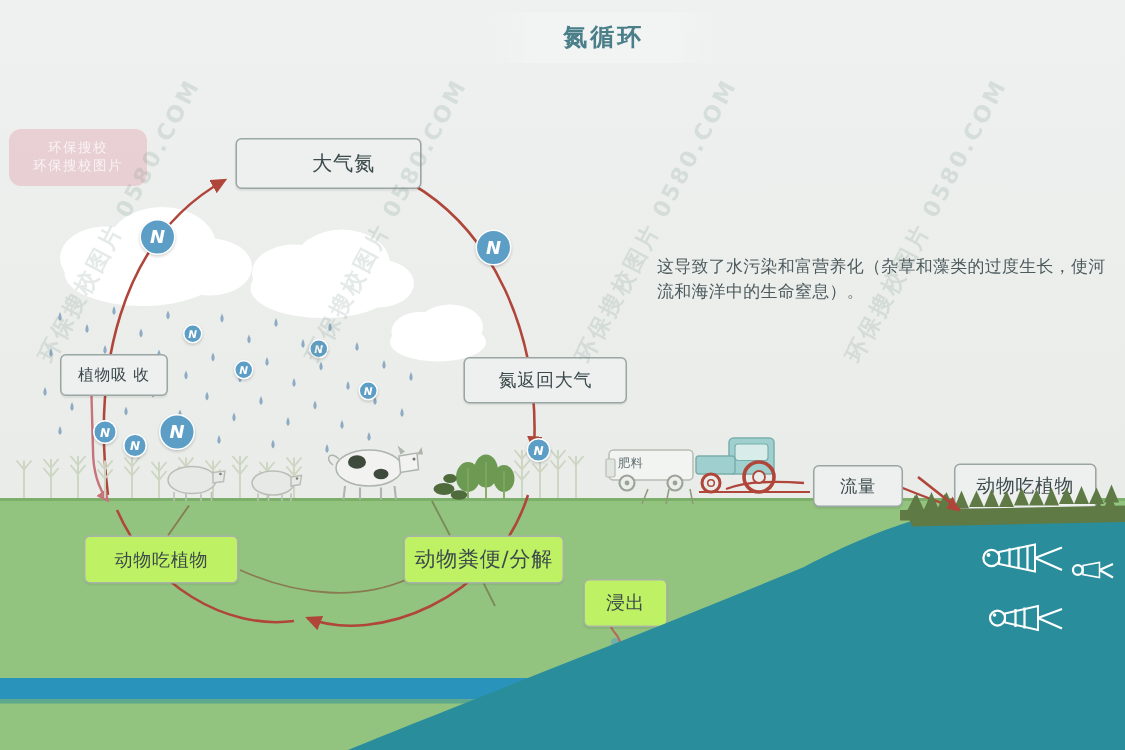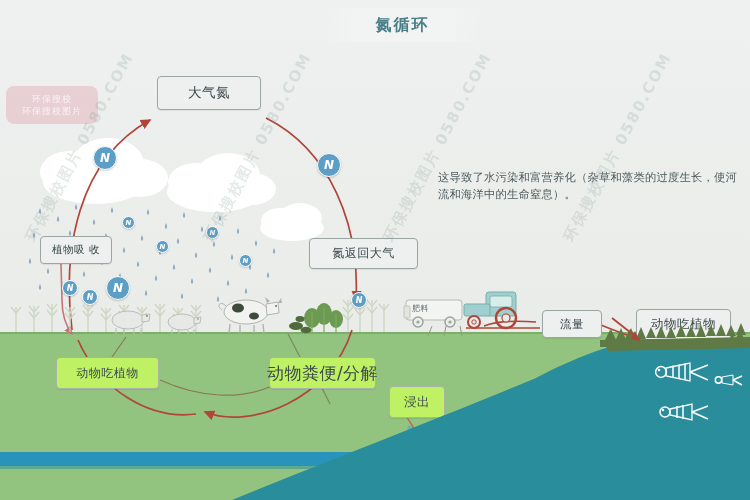--- a/index.html
+++ b/index.html
@@ -74,25 +74,25 @@
     display: flex; align-items: center; justify-content: center;
     box-shadow: 0 1px 1px rgba(0,0,0,.07);
     white-space: nowrap;
     letter-spacing: .5px;
   }
   .lbl.on-field {
     background: #bef264;
     border-color: #aab3a8;
   }
 
-  #lbl-atmos   { left:157px; top:76px;  width:102px; height:32px; font-size:13.5px; }
+  #lbl-atmos   { left:157px; top:92px;  width:102px; height:32px; font-size:13.5px;padding-left:20px; }
   #lbl-uptake  { left:40px;  top:236px; width:70px;  height:26px; font-size:10.5px; }
   #lbl-return  { left:309px; top:238px; width:107px; height:29px; font-size:12px; }
   #lbl-eat     { left:56px;  top:357px; width:101px; height:30px; font-size:12px; }
-  #lbl-manure  { left:269px; top:357px; width:105px; height:30px; font-size:17px; }
+  #lbl-manure  { left:269px; top:357px; width:105px; height:30px; font-size:14px; }
   #lbl-leach   { left:389px; top:357px; width:54px;  height:30px; font-size:12.5px;margin-top:29px; }
   #lbl-runoff  { left:542px; top:310px; width:58px;  height:26px; font-size:11.5px; }
   #lbl-eutro   { left:636px; top:309px; width:93px;  height:29px; font-size:12.5px; }
 
   .fert-tag {
     position: absolute; left: 412px; top: 303px;
     font-size: 8px; color: #5a6a6c; letter-spacing: .5px;
   }
 
   

